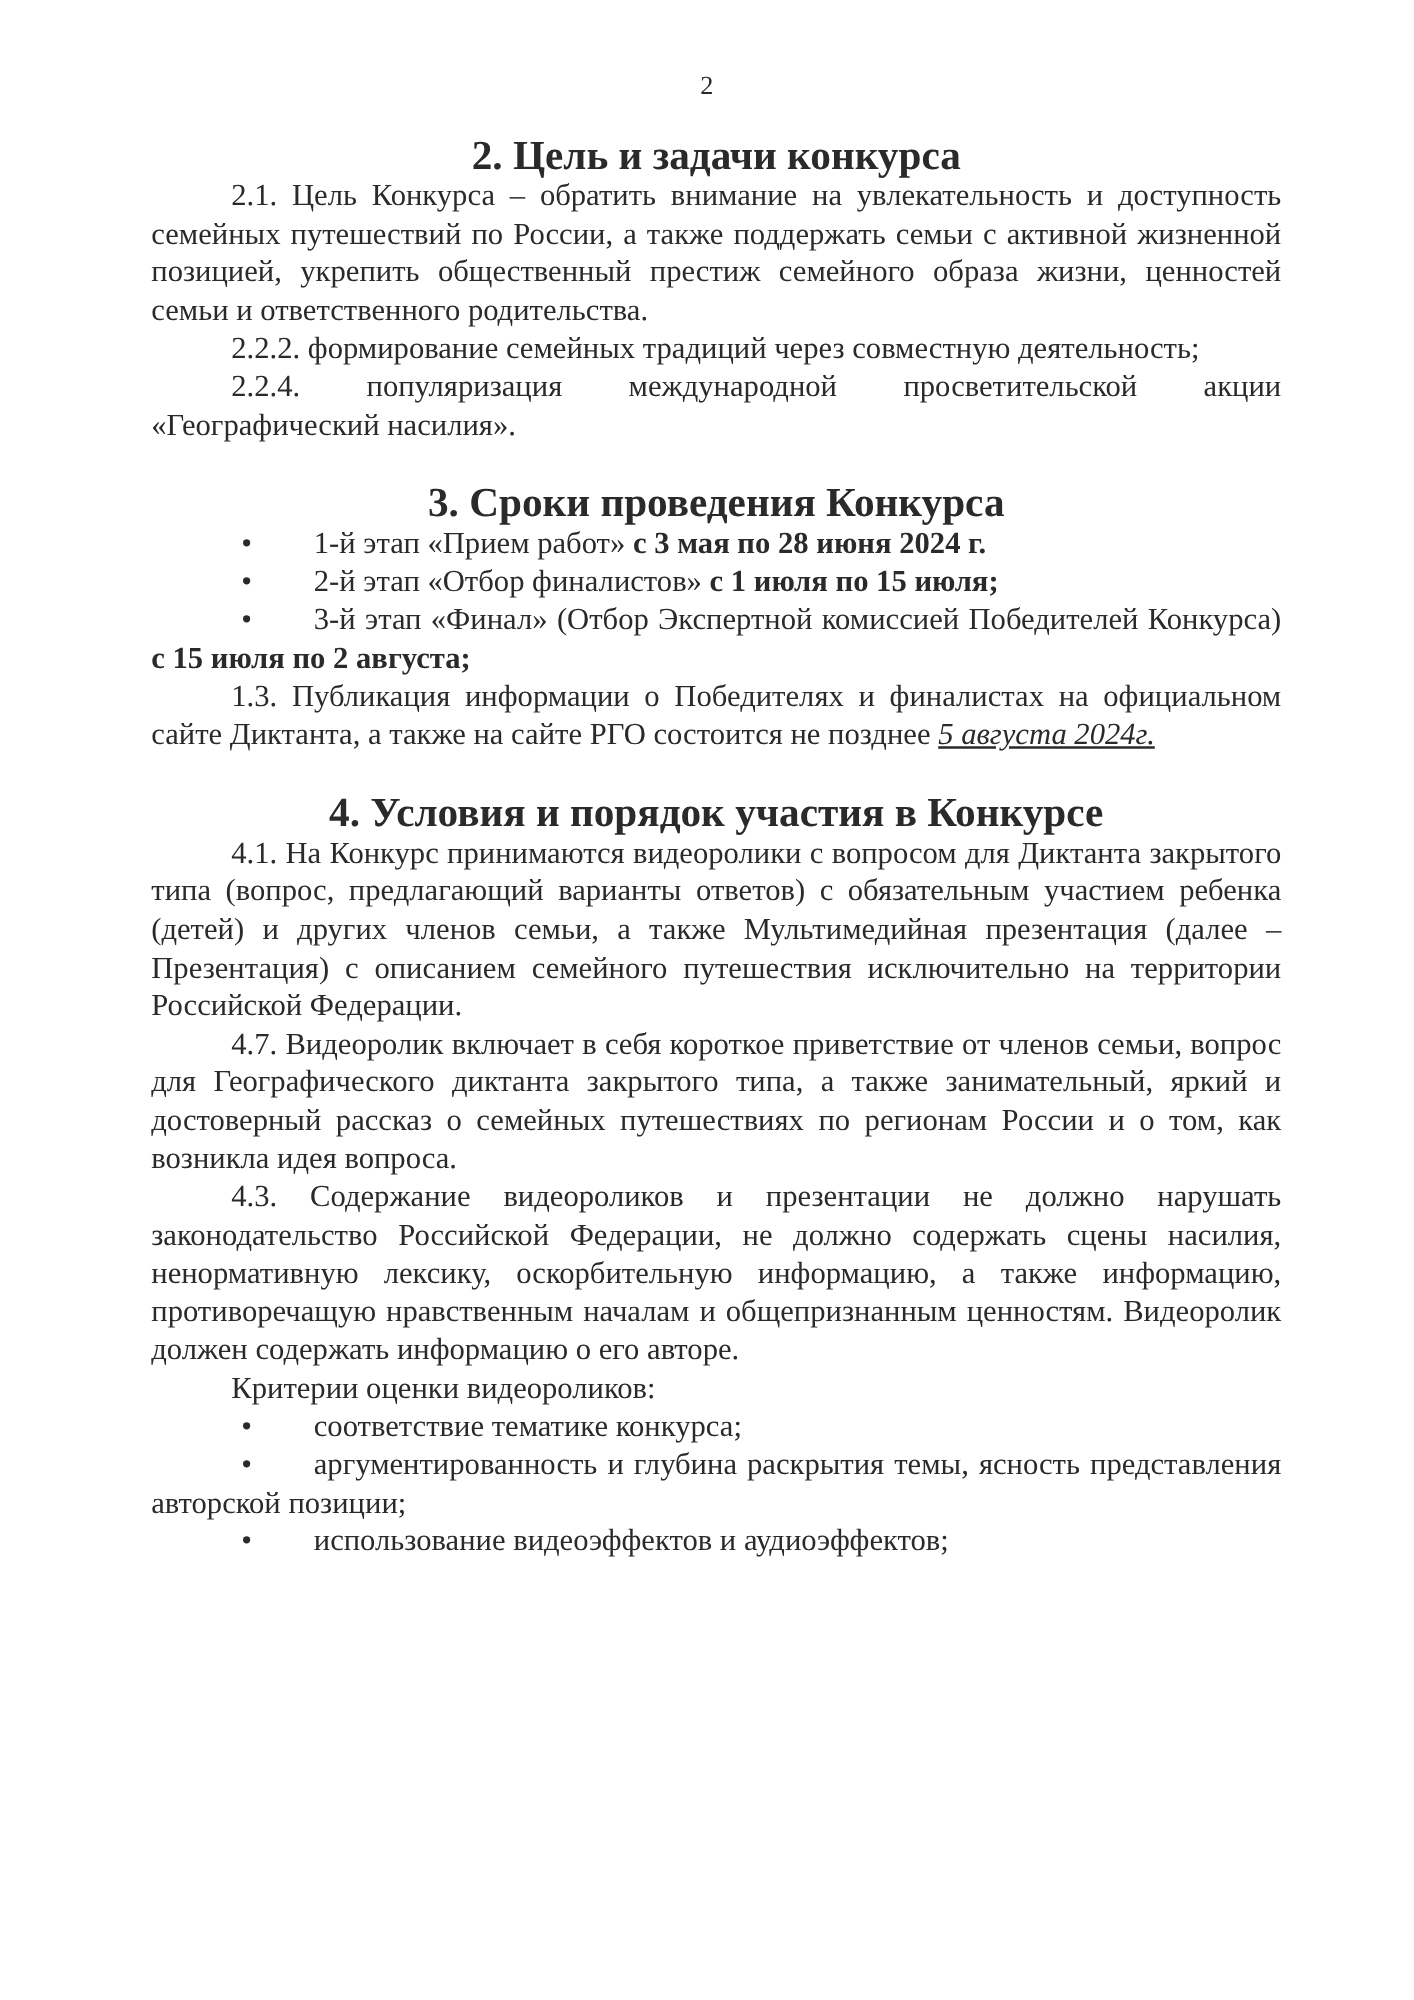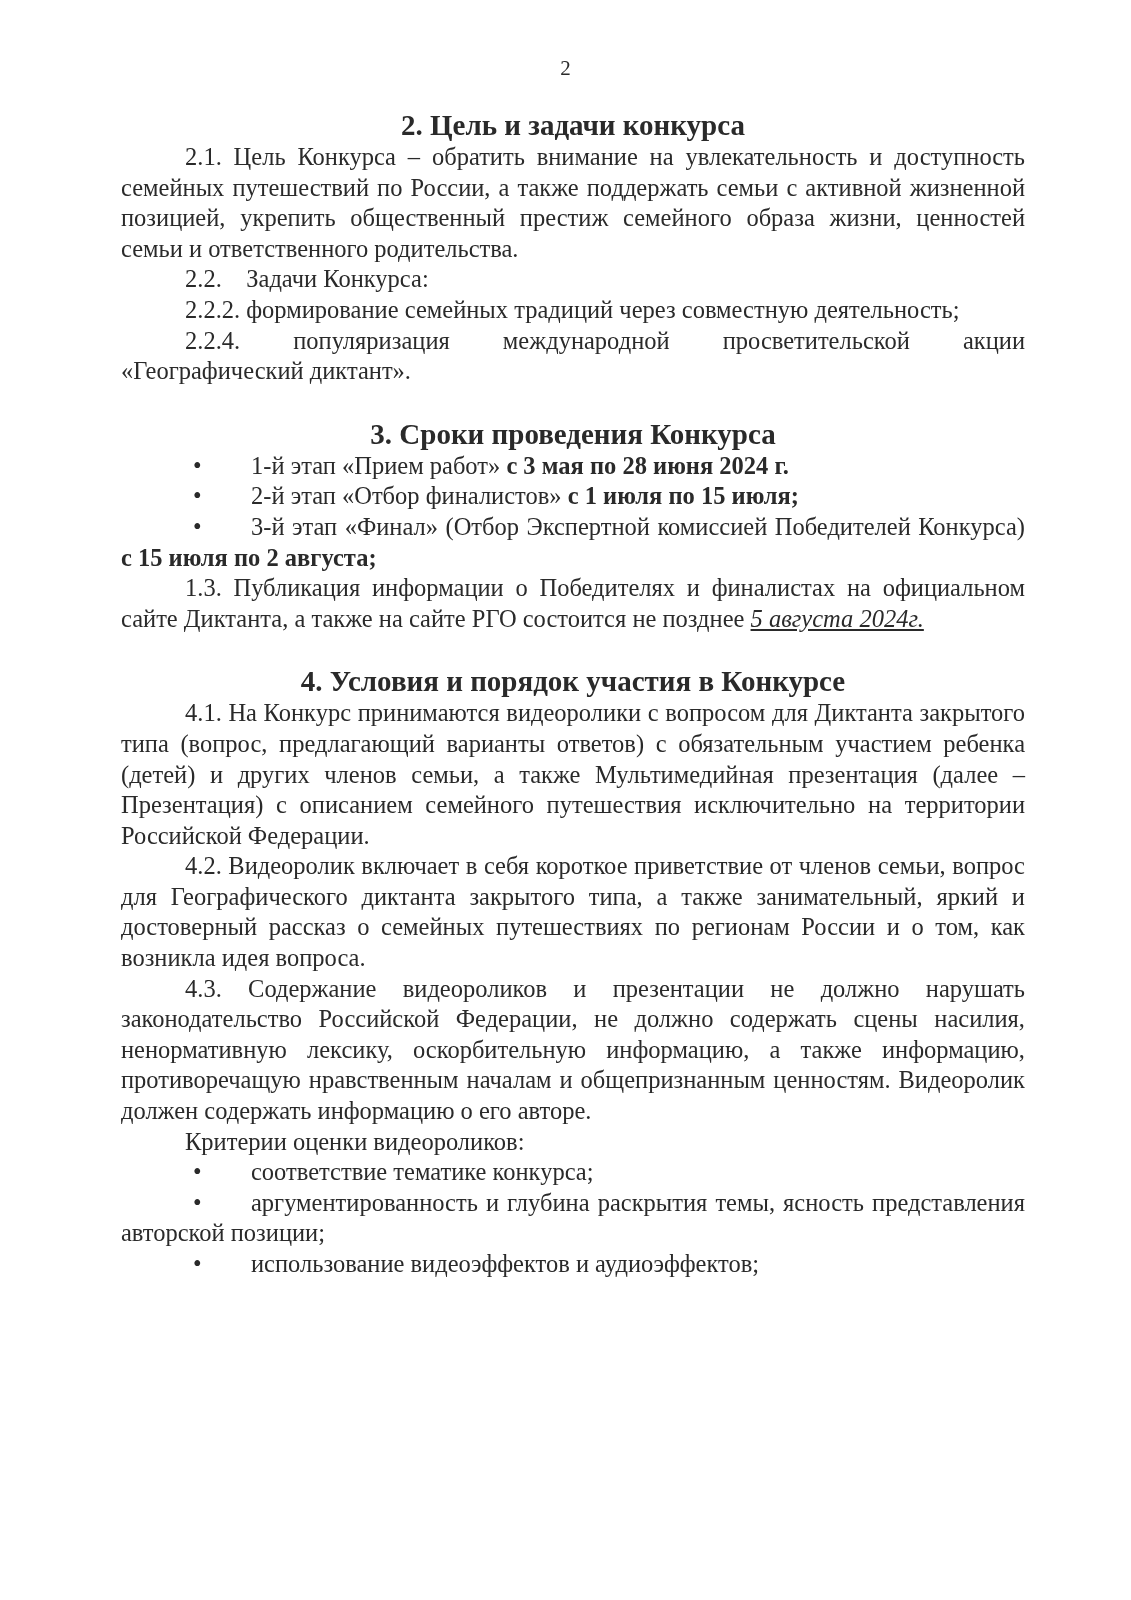--- a/index.html
+++ b/index.html
@@ -10,21 +10,21 @@
     }
     .page-number {
       position: absolute; top: 56px; left: 0; width: 1131px;
       text-align: center; font-size: 21px;
     }
     .content {
       position: absolute; left: 121px; top: 108px; width: 904px;
       font-size: 24.5px; line-height: 30.6px;
     }
     h2 {
-      font-size: 29px; font-weight: bold; text-align: center;
+      font-size: 33px; font-weight: bold; text-align: center;
       margin: 0; line-height: 34px;
     }
     p { margin: 0; text-align: justify; text-align-last: auto; }
     .indent { text-indent: 64px; }
     .gap { height: 30px; }
     .bullet-item { position: relative; text-indent: 130px; text-align: justify; }
     .bullet-dot {
       position: absolute; left: 72px; top: 0; text-indent: 0;
     }
     .bi { font-weight: bold; }
@@ -32,23 +32,22 @@
   </style>
 </head>
 <body>
 
 <div class="page-number">2</div>
 
 <div class="content">
 
   <h2>2. Цель и задачи конкурса</h2>
   <p class="indent">2.1. Цель Конкурса – обратить внимание на увлекательность и доступность семейных путешествий по России, а также поддержать семьи с активной жизненной позицией, укрепить общественный престиж семейного образа жизни, ценностей семьи и ответственного родительства.</p>
-  <p class="indent">2.2. Задачи Конкурса:</p>
   <p class="indent">2.2.2. формирование семейных традиций через совместную деятельность;</p>
-  <p class="indent">2.2.4. популяризация международной просветительской акции «Географический диктант».</p>
+  <p class="indent">2.2.4. популяризация международной просветительской акции «Географический насилия».</p>
 
   <div class="gap"></div>
 
   <h2>3. Сроки проведения Конкурса</h2>
 
   <p class="bullet-item">
     <span class="bullet-dot">•</span>
     <span>1-й этап «Прием работ» </span><span class="bi">с 3 мая по 28 июня 2024 г.</span>
   </p>
   <p class="bullet-item">
@@ -61,21 +60,21 @@
   </p>
 
   <p class="indent">
     <span>1.3. Публикация информации о Победителях и финалистах на официальном сайте Диктанта, а также на сайте РГО состоится не позднее </span><span class="bu">5 августа 2024г.</span>
   </p>
 
   <div class="gap"></div>
 
   <h2>4. Условия и порядок участия в Конкурсе</h2>
   <p class="indent">4.1. На Конкурс принимаются видеоролики с вопросом для Диктанта закрытого типа (вопрос, предлагающий варианты ответов) с обязательным участием ребенка (детей) и других членов семьи, а также Мультимедийная презентация (далее – Презентация) с описанием семейного путешествия исключительно на территории Российской Федерации.</p>
-  <p class="indent">4.2. Видеоролик включает в себя короткое приветствие от членов семьи, вопрос для Географического диктанта закрытого типа, а также занимательный, яркий и достоверный рассказ о семейных путешествиях по регионам России и о том, как возникла идея вопроса.</p>
+  <p class="indent">4.7. Видеоролик включает в себя короткое приветствие от членов семьи, вопрос для Географического диктанта закрытого типа, а также занимательный, яркий и достоверный рассказ о семейных путешествиях по регионам России и о том, как возникла идея вопроса.</p>
   <p class="indent">4.3. Содержание видеороликов и презентации не должно нарушать законодательство Российской Федерации, не должно содержать сцены насилия, ненормативную лексику, оскорбительную информацию, а также информацию, противоречащую нравственным началам и общепризнанным ценностям. Видеоролик должен содержать информацию о его авторе.</p>
   <p class="indent">Критерии оценки видеороликов:</p>
 
   <p class="bullet-item">
     <span class="bullet-dot">•</span>
     <span>соответствие тематике конкурса;</span>
   </p>
   <p class="bullet-item">
     <span class="bullet-dot">•</span>
     <span>аргументированность и глубина раскрытия темы, ясность представления авторской позиции;</span>

